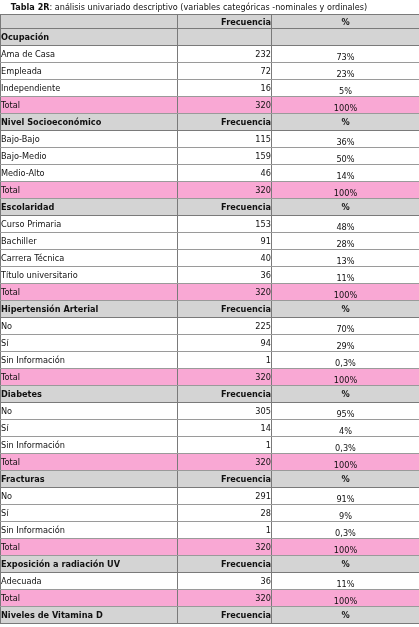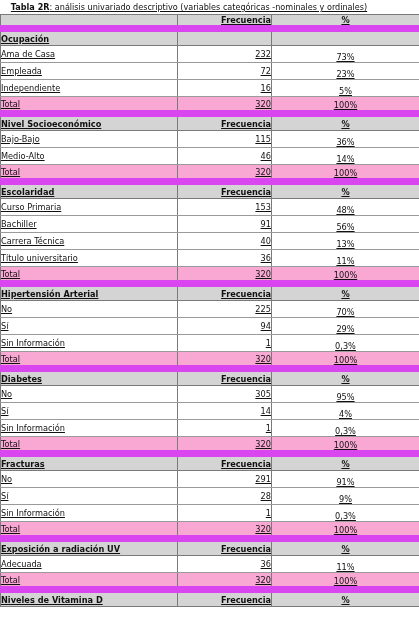--- a/index.html
+++ b/index.html
@@ -15,21 +15,20 @@
     color: #111111;
     -webkit-font-smoothing: none;
   }
 
   #sheet {
     width: 378px;
     height: 627px;
     position: relative;
     box-sizing: border-box;
     background: #ffffff;
-    text-decoration: underline;
   }
 
   
   .title-row {
     height: 14px;
     line-height: 14px;
     text-align: center;
     font-size: 8.1px;
     white-space: nowrap;
     overflow: hidden;
@@ -86,21 +85,21 @@
     height: 14px;
     border-bottom: 1px solid #7a7a7a;
   }
   tr.colhead td.cell-pct { vertical-align: middle; padding-bottom: 0; }
 
   
   tr.section td {
     background: #d4d4d4;
     font-weight: bold;
     border-bottom: 1px solid #7a7a7a;
-    border-top: 7px solid #d946ef;
+    border-top: 1px solid #d946ef;
   }
   tr.section td.cell-pct { vertical-align: middle; padding-bottom: 0; }
 
   
   tr.total td {
     background: #f9a8d4;
   }
 </style>
 </head>
 <body>
@@ -152,20 +151,25 @@
           <td class="cell-label">Nivel Socioeconómico</td>
           <td class="cell-freq">Frecuencia</td>
           <td class="cell-pct">%</td>
         </tr>
         <tr class="">
           <td class="cell-label">Bajo-Bajo</td>
           <td class="cell-freq">115</td>
           <td class="cell-pct">36%</td>
         </tr>
         <tr class="">
+          <td class="cell-label">Bajo-Medio</td>
+          <td class="cell-freq">159</td>
+          <td class="cell-pct">50%</td>
+        </tr>
+        <tr class="">
           <td class="cell-label">Medio-Alto</td>
           <td class="cell-freq">46</td>
           <td class="cell-pct">14%</td>
         </tr>
         <tr class="total">
           <td class="cell-label">Total</td>
           <td class="cell-freq">320</td>
           <td class="cell-pct">100%</td>
         </tr>
         <tr class="section">
@@ -174,21 +178,21 @@
           <td class="cell-pct">%</td>
         </tr>
         <tr class="">
           <td class="cell-label">Curso Primaria</td>
           <td class="cell-freq">153</td>
           <td class="cell-pct">48%</td>
         </tr>
         <tr class="">
           <td class="cell-label">Bachiller</td>
           <td class="cell-freq">91</td>
-          <td class="cell-pct">56%</td>
+          <td class="cell-pct">28%</td>
         </tr>
         <tr class="">
           <td class="cell-label">Carrera Técnica</td>
           <td class="cell-freq">40</td>
           <td class="cell-pct">13%</td>
         </tr>
         <tr class="">
           <td class="cell-label">Título universitario</td>
           <td class="cell-freq">36</td>
           <td class="cell-pct">11%</td>

